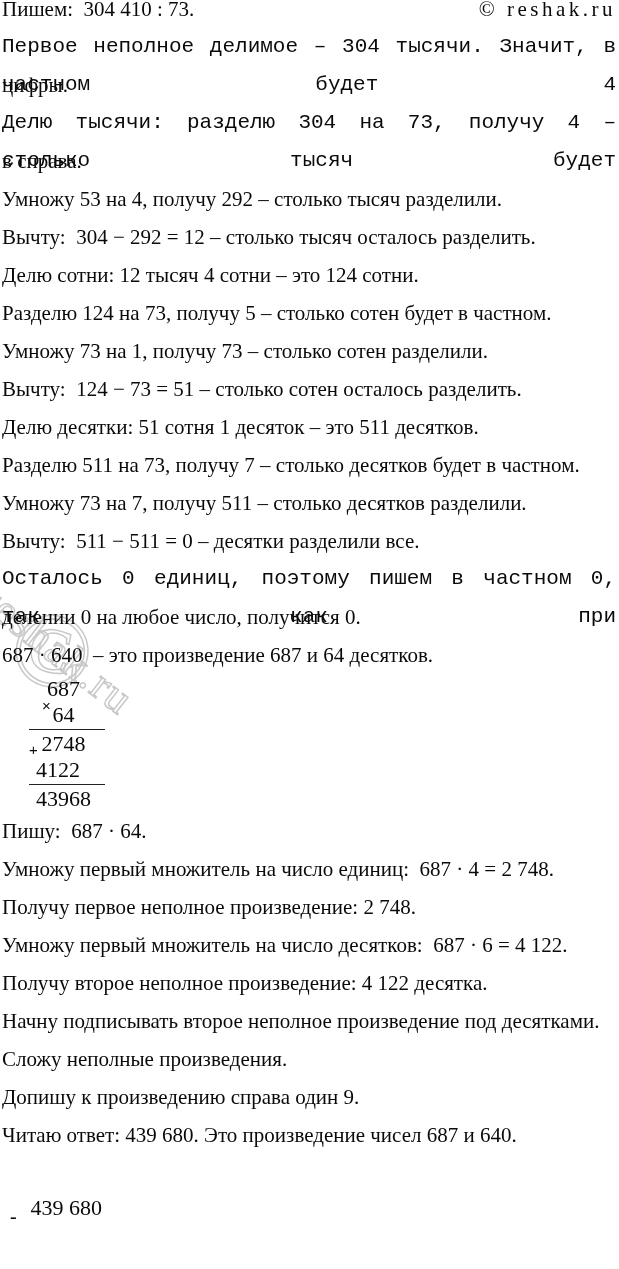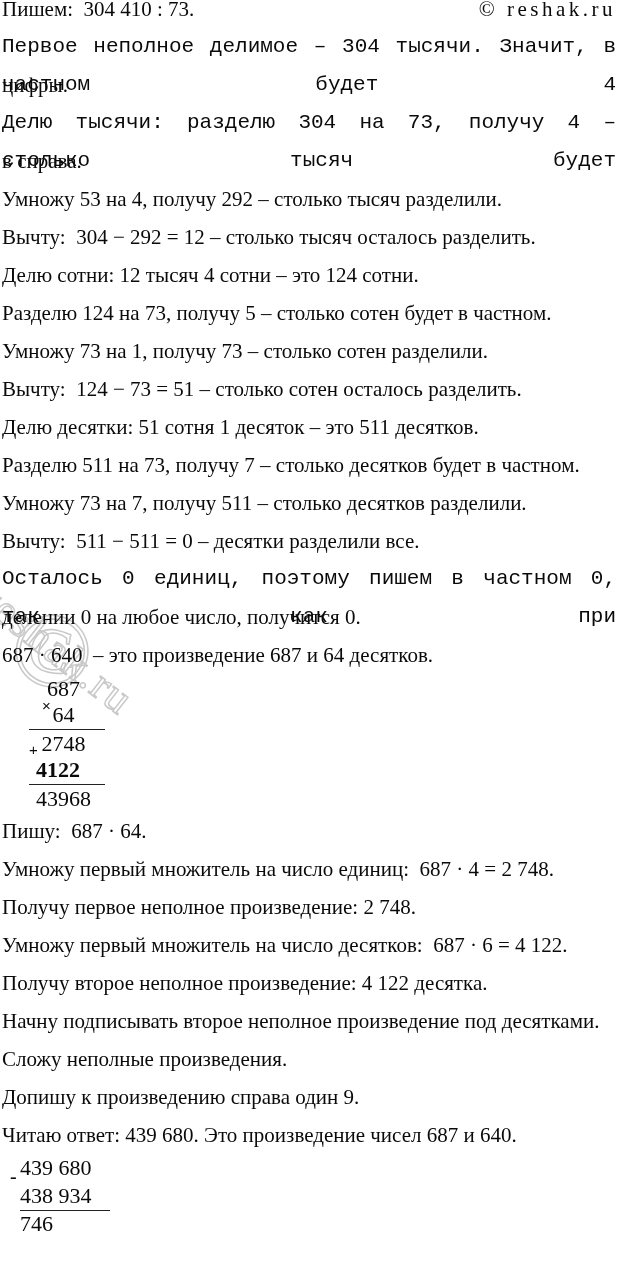--- a/index.html
+++ b/index.html
@@ -57,38 +57,38 @@
   }
 
   
   .mult {
     position: relative;
     width: 76px;
     margin: 2px 0 0 27px;
     font-size: 22px;
   }
   .mrow { height: 26px; line-height: 26px; text-align: center; padding-right: 7px; white-space: pre; }
-  .mrow.shift { padding-right: 18px; font-weight: bold; }
+  .mrow.shift { padding-right: 18px; }
   .mrule { border-top: 1.6px solid #222; margin: 1px 0; }
   .mop {
     position: absolute; font-size: 15px;
     font-family: "Liberation Sans", sans-serif;
     line-height: 1;
   }
   .mop.opx { left: 13px; top: 22px; }
   .mop.opplus { left: 0px; top: 66px; }
 
   
   .sub {
     position: relative;
     width: 90px;
     margin: 0 0 0 18px;
     font-size: 22px;
   }
-  .srow { height: 28px; line-height: 28px; padding-right: 8px; white-space: pre; }
+  .srow { height: 28px; line-height: 28px; text-align: right; padding-right: 8px; white-space: pre; margin-top: 40px; }
   .srow.last { height: 26px; line-height: 26px; }
   .srule { border-top: 1.6px solid #222; margin: 0; }
   .sop {
     position: absolute; left: -10px; top: 12px;
     font-size: 20px; line-height: 1;
   }
 </style>
 </head>
 <body>
 

